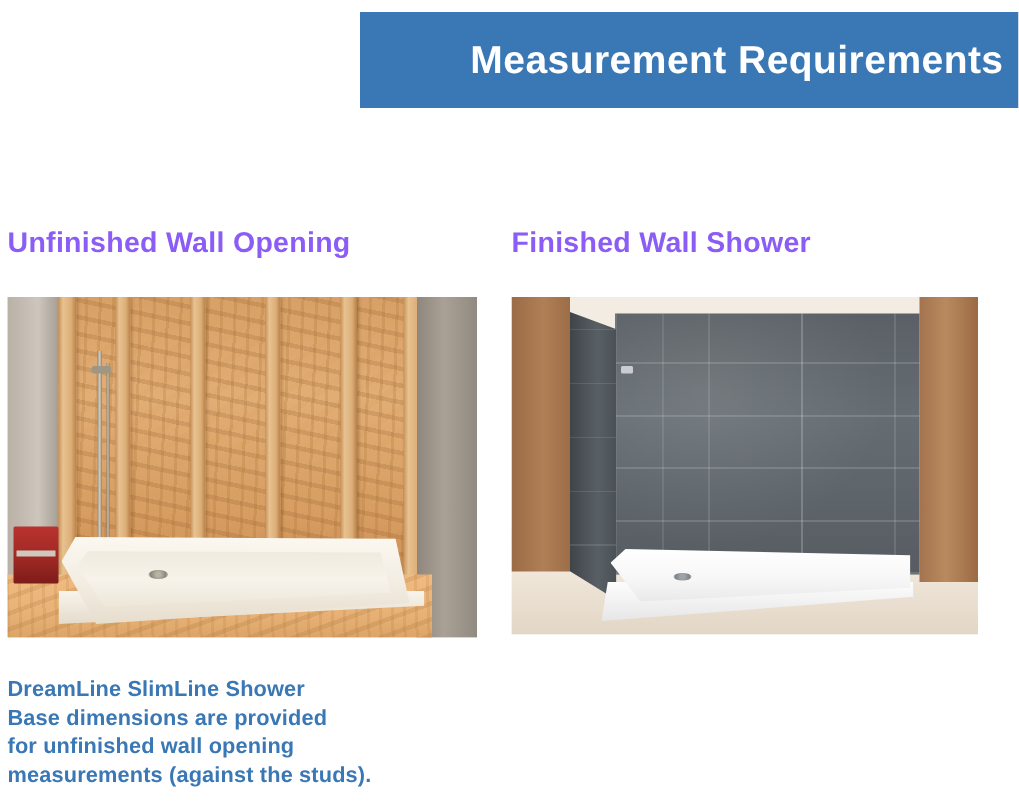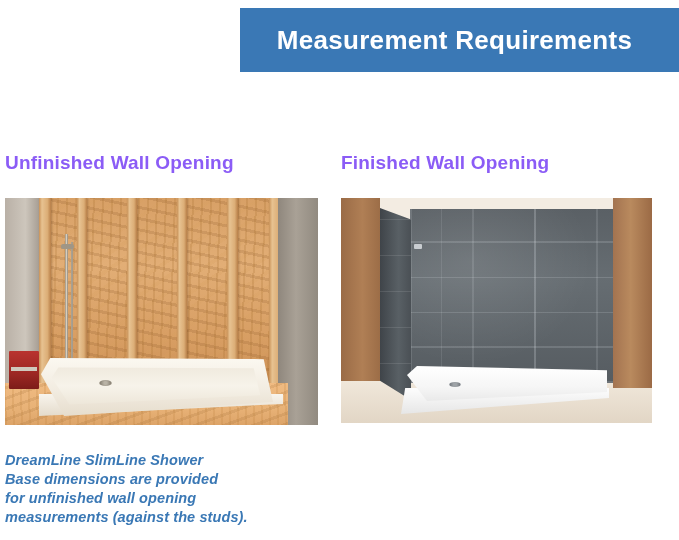--- a/index.html
+++ b/index.html
@@ -25,21 +25,21 @@
     height: 64px;
     background: #3a78b5;
     box-sizing: border-box;
   }
   .banner-title {
     position: absolute;
     left: 0;
     right: 10px;
     top: 50%;
     transform: translateY(-50%);
-    text-align: center;
+    text-align: right;
     color: #ffffff;
     font-family: "Liberation Sans", sans-serif;
     font-size: 26px;
     font-weight: bold;
     letter-spacing: 0.3px;
     white-space: nowrap;
   }
 
   
   .col {
@@ -72,21 +72,20 @@
 
   .caption {
     color: #3a78b5;
     font-family: "Liberation Sans", sans-serif;
     font-size: 14.5px;
     font-weight: bold;
     line-height: 19px;
     letter-spacing: 0.1px;
     margin-top: 26px;
     white-space: pre-line;
-    font-style: italic;
   }
 
   
   .scene-unfinished {
     position: absolute;
     inset: 0;
     background: #b7ada2;
   }
   
   .u-wall-l {
@@ -262,21 +261,21 @@
   </div>
 
   <div class="caption">DreamLine SlimLine Shower
 Base dimensions are provided
 for unfinished wall opening
 measurements (against the studs).</div>
 </div>
 
 <div class="col col-right">
 
-  <h2 class="section-heading">Finished Wall Opening</h2>
+  <h2 class="section-heading">Finished Wall Shower</h2>
 
   <div class="photo-wrap photo-right">
     <div class="scene-finished">
       <div class="f-floor"></div>
       <div class="f-wall-l"></div>
       <div class="f-wall-r"></div>
       <div class="f-back"></div>
       <div class="f-side"></div>
       <div class="f-nozzle"></div>
       <div class="f-base-front"></div>

